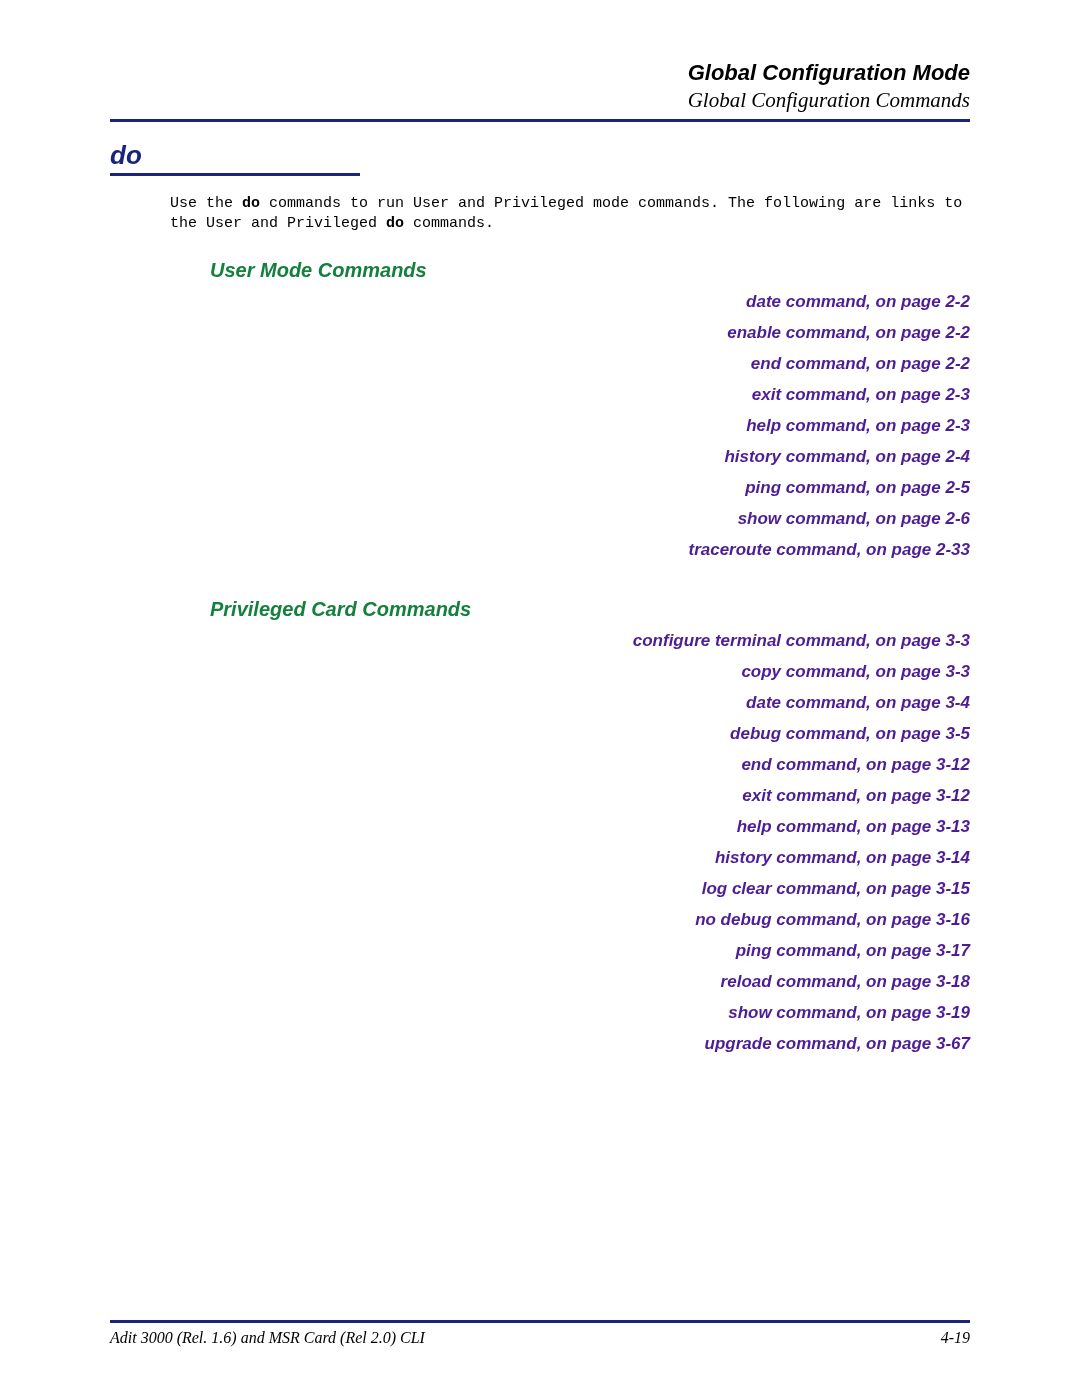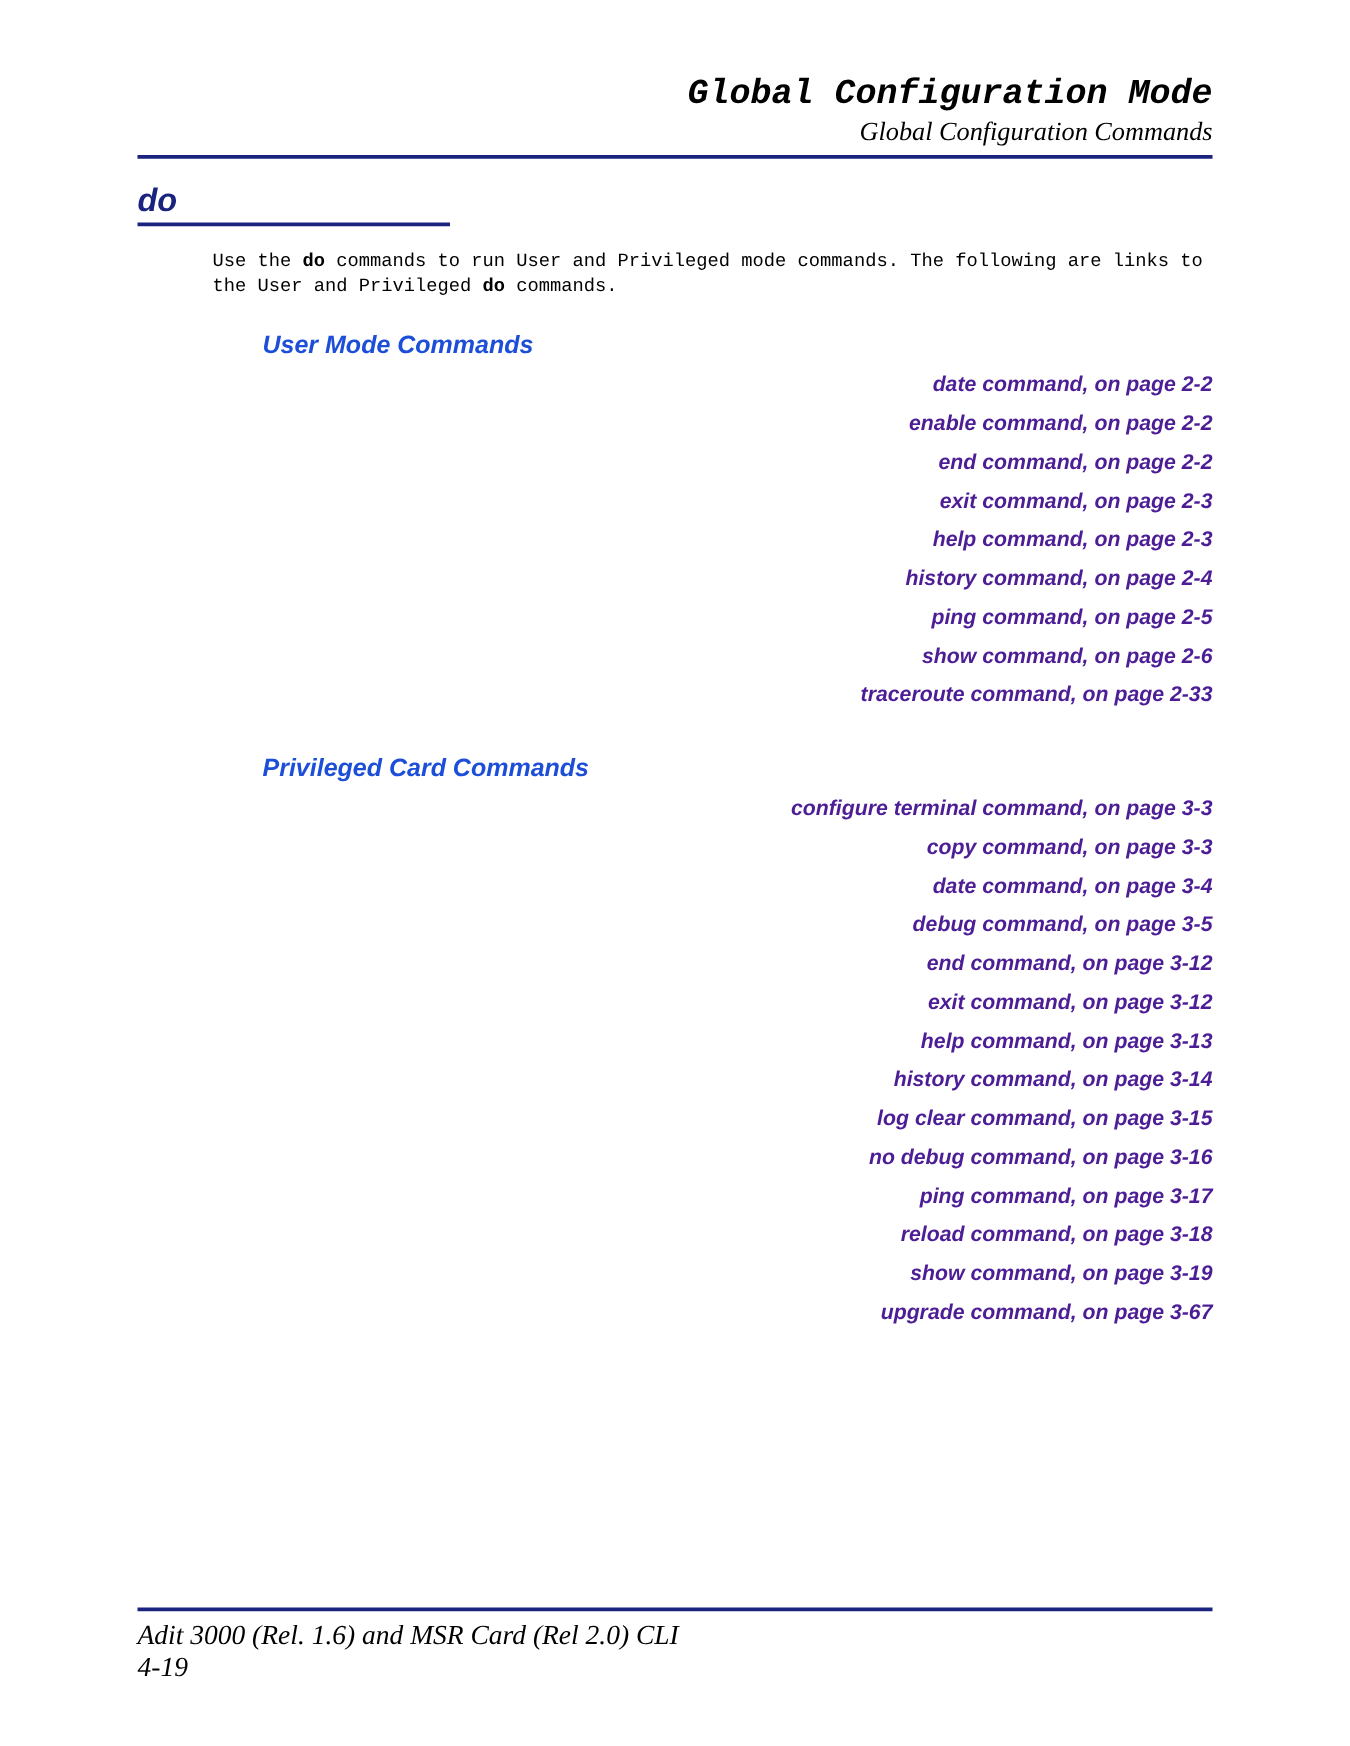--- a/index.html
+++ b/index.html
@@ -16,22 +16,22 @@
     box-sizing: border-box;
     padding: 60px 110px 0 110px;
   }
   .header-block {
     text-align: right;
     margin-bottom: 6px;
   }
   .header-title {
     font-weight: bold;
     font-style: italic;
-    font-size: 28px;
-    font-family: Liberation Mono, monospace;
+    font-size: 22px;
+    font-family: Liberation Sans, sans-serif;
   }
   .header-sub {
     font-style: italic;
     font-size: 21px;
     font-family: "Times New Roman", Times, serif;
     margin-top: 2px;
   }
   .rule-thick {
     border: none;
     border-top: 3px solid #1a237e;
@@ -55,21 +55,21 @@
     margin: 0 0 14px 0;
     width: 250px;
   }
   .body-text {
     font-size: 15px;
     line-height: 1.35;
     margin: 0 0 24px 60px;
     font-family: Liberation Mono, monospace;
   }
   .subheading {
-    color: #1d4ed8;
+    color: #15803d;
     font-weight: bold;
     font-style: italic;
     font-size: 20px;
     font-family: Arial, Helvetica, sans-serif;
     margin: 0 0 10px 100px;
   }
   .link-list {
     margin: 0 0 38px 128px;
     padding: 0;
     list-style: none;
@@ -92,23 +92,22 @@
   }
   .footer-rule {
     border: none;
     border-top: 3px solid #1a237e;
     margin: 0 0 6px 0;
   }
   .footer-row {
     display: flex;
     justify-content: space-between;
     font-style: italic;
-    font-size: 22px;
+    font-size: 16px;
     font-family: "Times New Roman", Times, serif;
-    flex-direction: column;
   }
 </style>
 </head>
 <body>
 
 <div class="page">
 
   <div class="header-block">
     <div class="header-title">Global Configuration Mode</div>
     <div class="header-sub">Global Configuration Commands</div>

